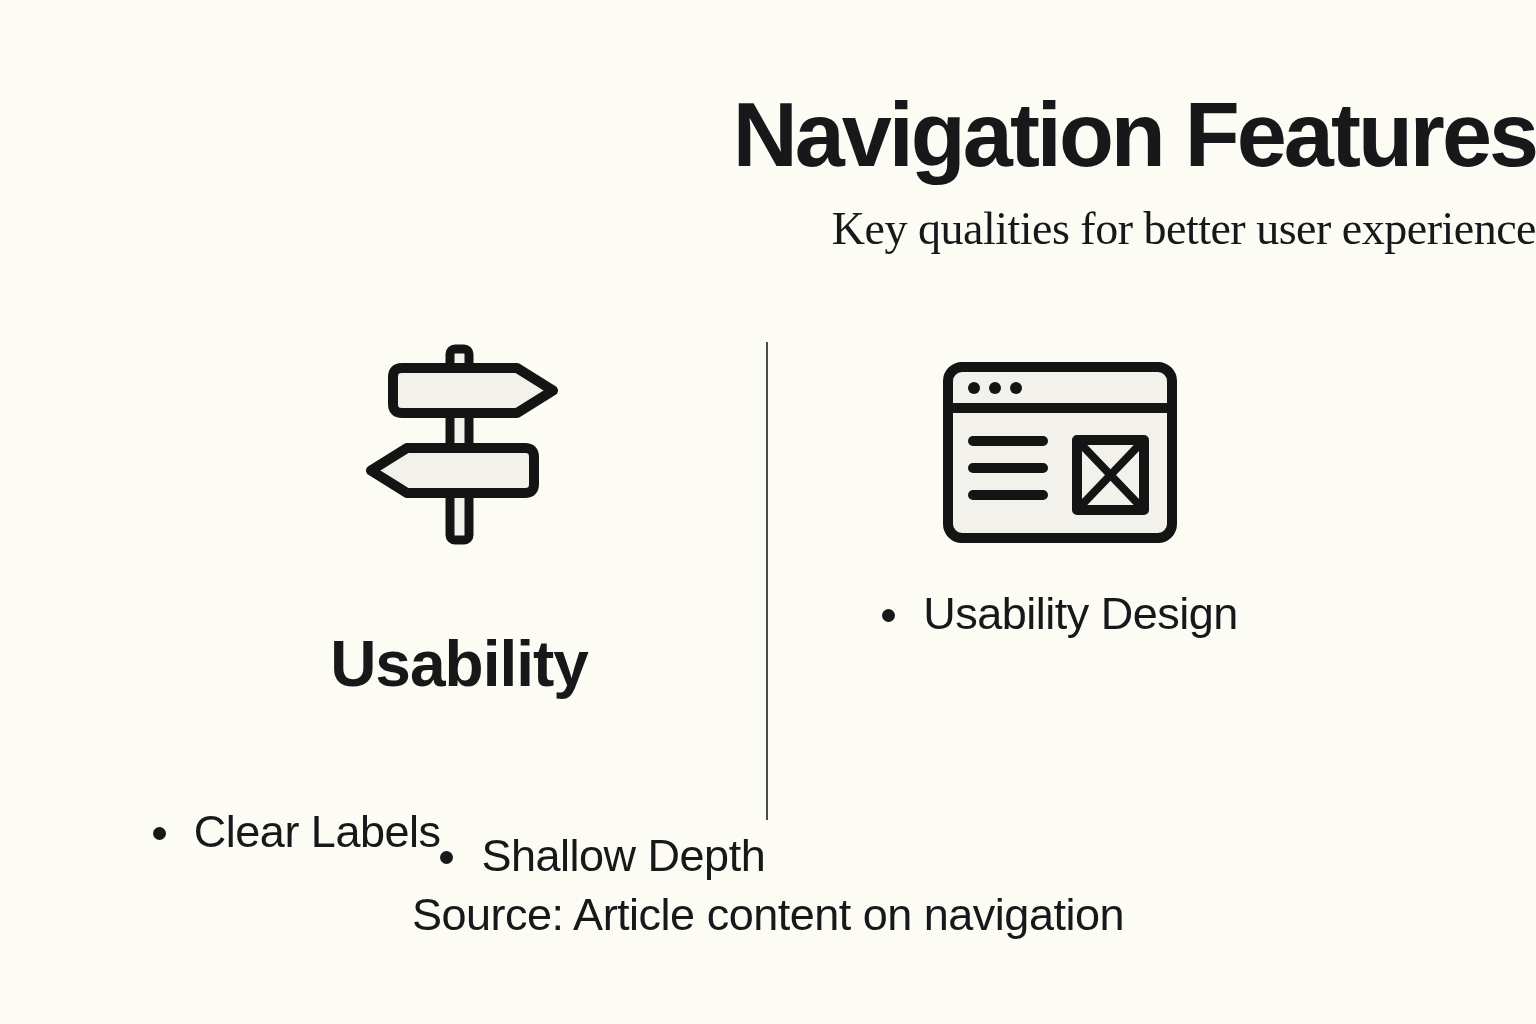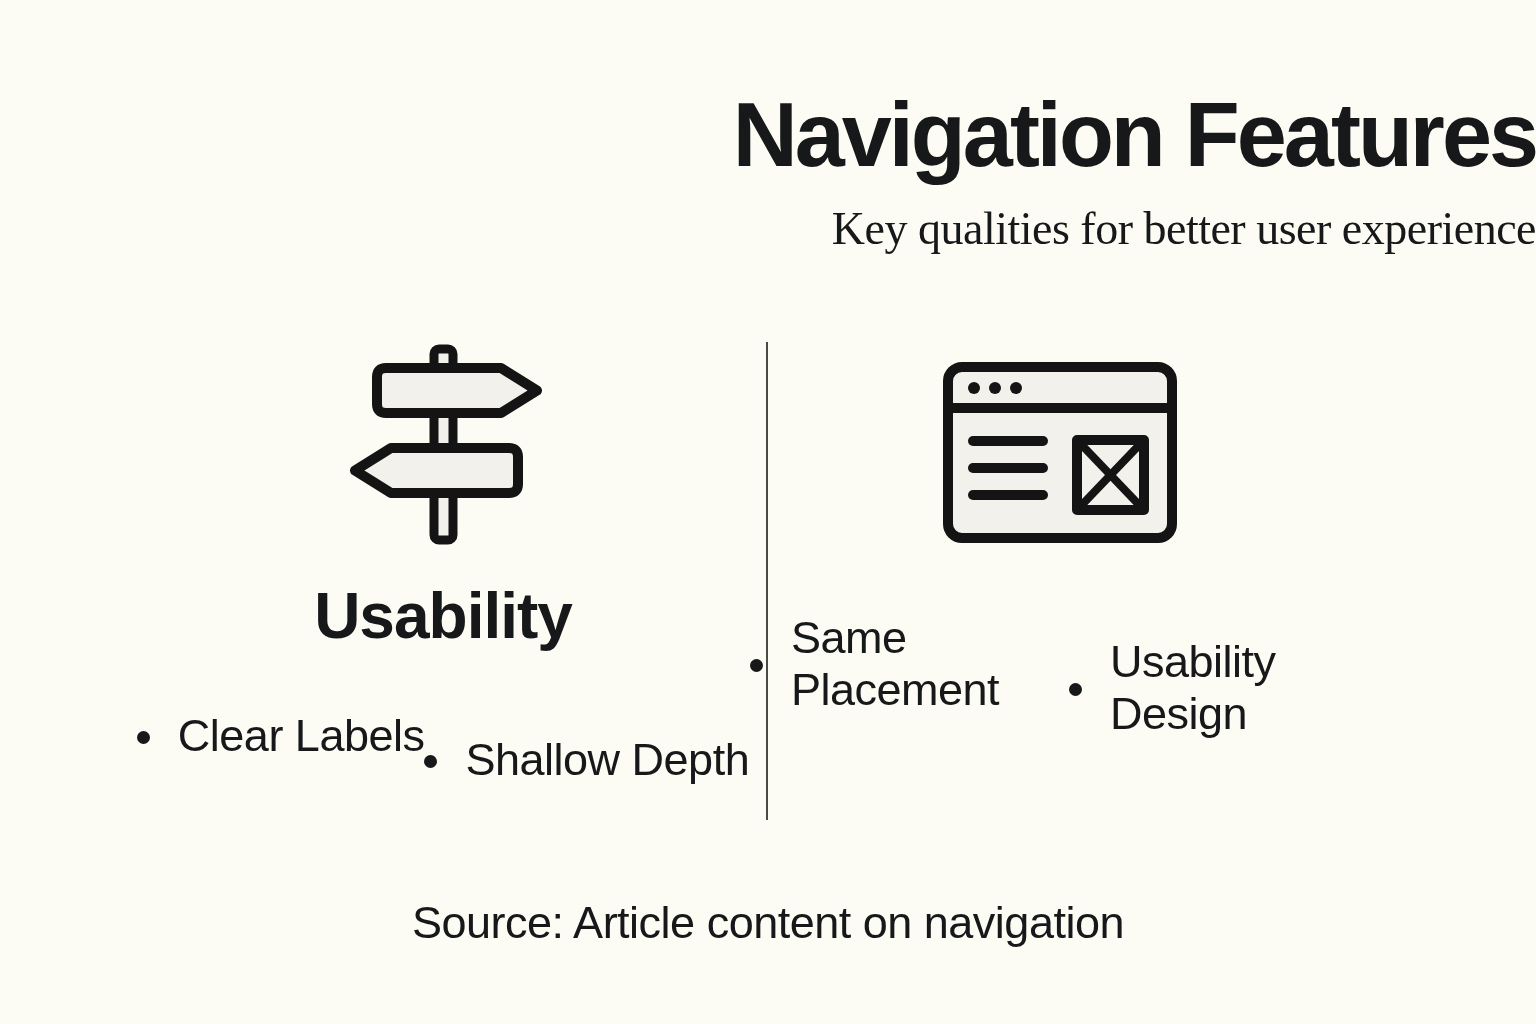--- a/index.html
+++ b/index.html
@@ -26,21 +26,21 @@
   .columns { position: absolute; top: 338px; left: 0; width: 1536px; height: 482px; }
   .divider {
     position: absolute; left: 766px; top: 4px;
     width: 2px; height: 478px;
     background: #4a4a48;
   }
   .col {
     position: absolute; top: 0; width: 620px;
     display: flex; flex-direction: column; align-items: center;
   }
-  .col-left  { left: 133px; }
+  .col-left  { left: 149px; gap: 48px; }
   .col-right { left: 750px; }
   .icon-box { height: 212px; display: flex; align-items: center; justify-content: center; }
   .icon-browser svg { margin-top: 16px; }
   .col-heading {
     margin: 34px 0 0 0;
     font-size: 64px; font-weight: 700; letter-spacing: -1px;
     line-height: 1;
   }
   .bullets {
     list-style: none; margin: 38px 0 0 0; padding: 0;
@@ -51,21 +51,21 @@
     font-size: 45px; letter-spacing: -0.5px; line-height: 1.15;
   }
   .bullets li + li { margin-top: 48px; }
   .dot {
     display: inline-block; width: 13px; height: 13px; border-radius: 50%;
     background: #17181a; margin-right: 28px; flex: 0 0 auto;
     margin-top: 4px;
   }
   .footer { position: absolute; top: 884px; left: 0; width: 1536px; text-align: center; }
   .source {
-    margin: 12px; font-size: 45px; letter-spacing: -0.5px; line-height: 1.2;
+    margin: 4px; font-size: 45px; letter-spacing: -0.5px; line-height: 1.2;
   }
   .ic-stroke { stroke: #141414; fill: none; }
   .ic-fill   { fill: #f2f1ec; stroke: #141414; }
   .ic-solid  { fill: #141414; }
 </style>
 </head>
 <body>
 
 <div>
 
@@ -110,24 +110,20 @@
           <line class="ic-stroke" x1="31" y1="107" x2="101" y2="107" stroke-width="10" stroke-linecap="round"></line>
           <line class="ic-stroke" x1="31" y1="134" x2="101" y2="134" stroke-width="10" stroke-linecap="round"></line>
           <rect class="ic-stroke" x="135" y="79" width="67" height="70" stroke-width="10" stroke-linejoin="round"></rect>
           <line class="ic-stroke" x1="135" y1="79" x2="202" y2="149" stroke-width="8"></line>
           <line class="ic-stroke" x1="202" y1="79" x2="135" y2="149" stroke-width="8"></line>
         </svg>
       </div>
       <ul class="bullets">
         <li>
           <span class="dot"></span>
-          <span>Same Placement</span>
-        </li>
-        <li>
-          <span class="dot"></span>
           <span>Usability Design</span>
         </li>
       </ul>
     </div>
   </section>
 
   <footer class="footer">
     <p class="source">Source: Article content on navigation</p>
   </footer>
 

